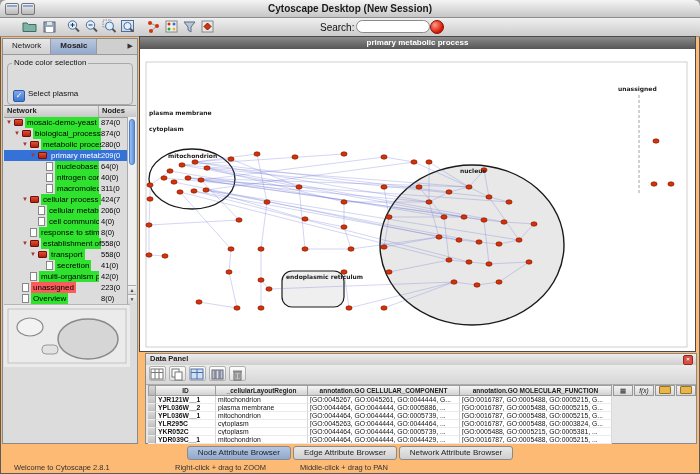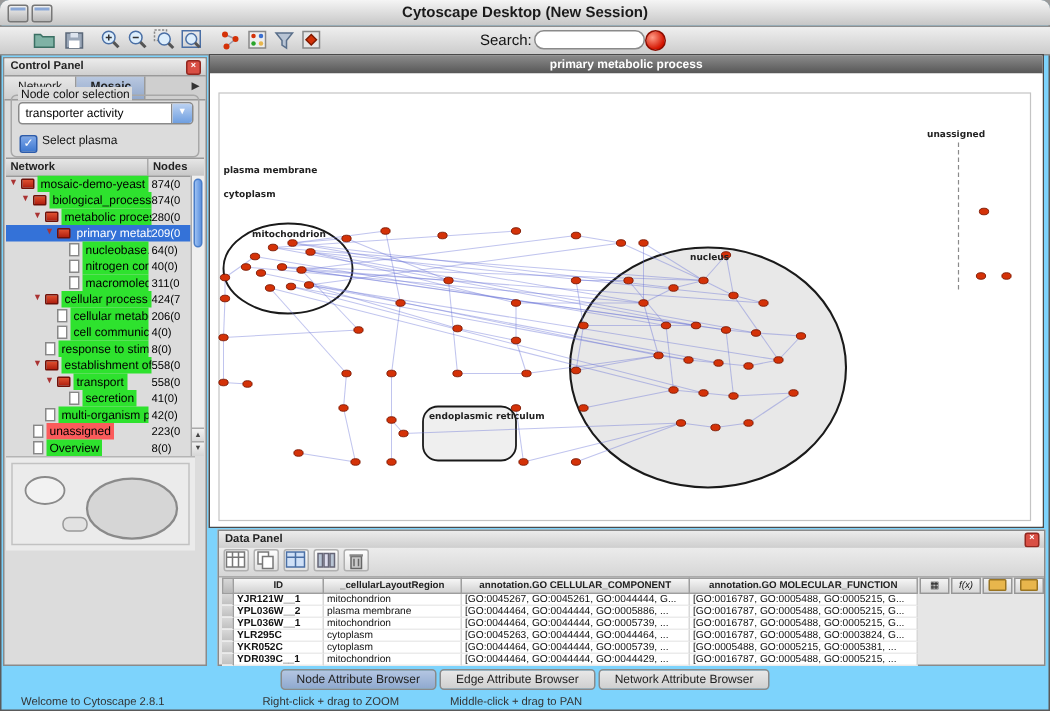--- a/index.html
+++ b/index.html
@@ -1,17 +1,17 @@
 <!DOCTYPE html>
 <html><head>
 <meta charset="utf-8">
 <style>
   html,body{margin:0;padding:0;}
   body{width:700px;height:474px;font-family:"Liberation Sans",sans-serif;background:#9a9a9a;}
-  #win{position:absolute;top:0;left:0;width:700px;height:474px;background:#7dd3fc;border-radius:6px 6px 0 0;overflow:hidden;box-shadow:0 0 0 1px #5a5a5a inset;}
+  #win{position:absolute;top:0;left:0;width:700px;height:474px;background:#fdba74;border-radius:6px 6px 0 0;overflow:hidden;box-shadow:0 0 0 1px #5a5a5a inset;}
 
   
   #titlebar{position:absolute;top:0;left:0;right:0;height:17px;background:linear-gradient(#f5f5f5,#c6c6c6);border-bottom:1px solid #8e8e8e;}
   #titlebar .title{position:absolute;left:0;right:0;top:3px;text-align:center;font-size:10px;font-weight:bold;color:#1a1a1a;}
   .tb-ico{position:absolute;top:3px;width:12px;height:10px;border:1px solid #777;background:linear-gradient(#f0f0f0,#b8b8b8);border-radius:2px;}
   .tb-ico:after{content:"";position:absolute;left:1px;right:1px;top:1px;height:2px;background:#8aa7d6;}
 
   
   #toolbar{position:absolute;top:18px;left:0;right:0;height:18px;background:linear-gradient(#efefef,#cccccc);border-bottom:1px solid #8e8e8e;}
   .tool{position:absolute;top:1px;width:16px;height:16px;}
@@ -161,35 +161,27 @@
           <rect x="2" y="2" width="11" height="11" fill="#e6e6e6" stroke="#888"></rect>
           <path d="M7.5,4 L11,7.5 L7.5,11 L4,7.5 Z" fill="#d43208" stroke="#801a00"></path>
         </svg>
     </span>
     <span id="search-label">Search:</span>
     <input id="search-input" type="text" value="" style="">
     <span id="search-opt"></span>
   </div>
 
   <div id="control-panel">
-    <div class="panel-title">
-      <span>Control Panel</span>
-      <span class="panel-close">×</span>
-    </div>
     <div id="cp-tabs">
       <div class="cptab">Network</div>
       <div class="cptab active">Mosaic</div>
       <div id="cp-tab-arrow">▶</div>
     </div>
     <div id="ncs-label">Node color selection</div>
     <div id="ncs-box"></div>
-    <div id="ncs-dd">
-      <span>transporter activity</span>
-      <span id="ncs-dd-arrow">▼</span>
-    </div>
     <div id="ncs-check">
       <span id="ncs-cb">✓</span><span>Select plasma</span>
     </div>
     <div id="tree-header">
       <div class="thc" style="width:95px;">Network</div>
       <div class="thc" style="flex:1;border-right:none;">Nodes</div>
     </div>
     <div id="tree">
         <div class="trow" style="padding-left: 2px;"><span class="tarrow">▼</span><span class="ficon"></span><span class="tlabel hl-green" style="max-width: 72px;">mosaic-demo-yeast</span><span class="tcount">874(0</span></div>
         <div class="trow" style="padding-left: 10px;"><span class="tarrow">▼</span><span class="ficon"></span><span class="tlabel hl-green" style="max-width: 64px;">biological_process</span><span class="tcount">874(0</span></div>

